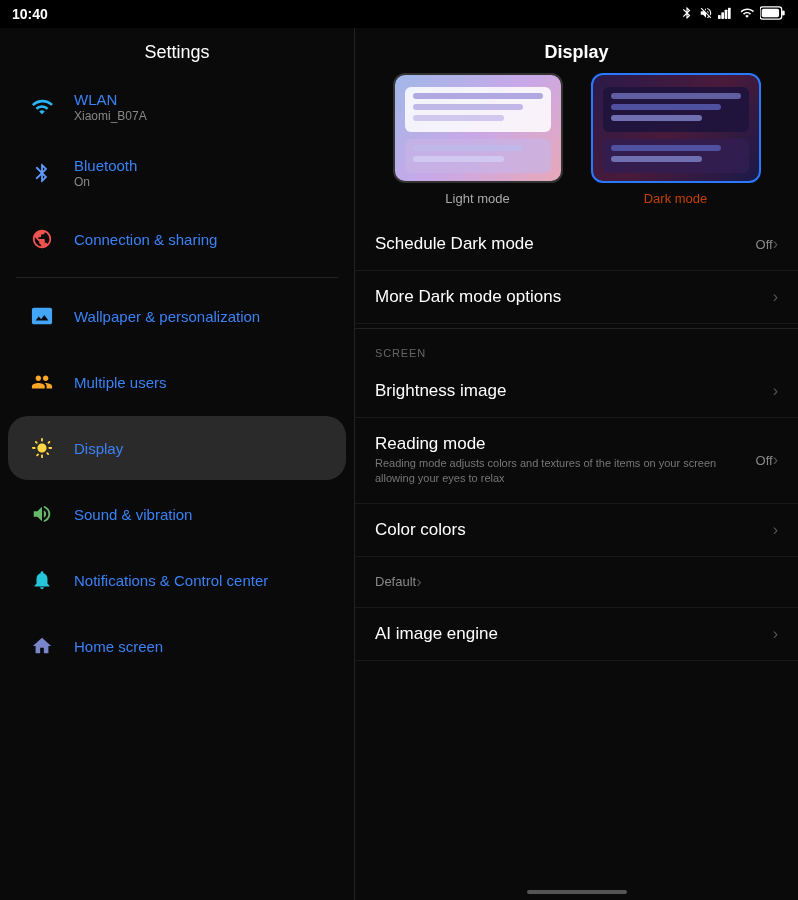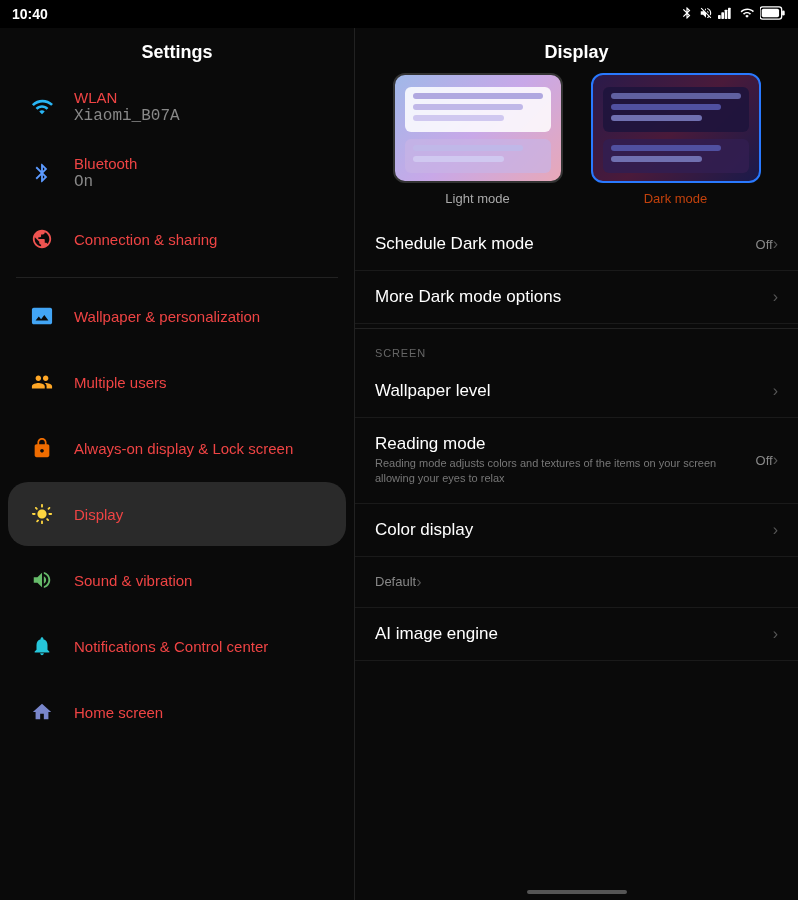--- a/index.html
+++ b/index.html
@@ -49,21 +49,21 @@
       background: #0a0a0a;
       border-right: 1px solid #222;
       display: flex;
       flex-direction: column;
       overflow-y: auto;
       flex-shrink: 0;
     }
 
     .panel-header {
       font-size: 18px;
-      font-weight: 700;
+      font-weight: 400;
       text-align: center;
       padding: 14px 0 10px;
       color: #fff;
       flex-shrink: 0;
     }
 
     .settings-list {
       flex: 1;
       overflow-y: auto;
     }
@@ -93,27 +93,26 @@
       margin-right: 14px;
     }
 
     .item-text {
       display: flex;
       flex-direction: column;
     }
     .item-title {
       font-size: 15px;
       font-weight: 500;
-      color: #ef4444;
+      color: #3b82f6;
     }
     .item-subtitle {
-      font-size: 16px;
+      font-size: 12px;
       color: #888;
       margin-top: 1px;
-      font-family: Liberation Mono, monospace;
     }
 
     .divider {
       height: 1px;
       background: #222;
       margin: 6px 16px;
     }
 
     
     .right-panel {
@@ -400,30 +399,20 @@
         <div class="item-icon">
           <svg width="22" height="22" viewBox="0 0 24 24" fill="#ffa726">
             <path d="M16 11c1.66 0 2.99-1.34 2.99-3S17.66 5 16 5c-1.66 0-3 1.34-3 3s1.34 3 3 3zm-8 0c1.66 0 2.99-1.34 2.99-3S9.66 5 8 5C6.34 5 5 6.34 5 8s1.34 3 3 3zm0 2c-2.33 0-7 1.17-7 3.5V19h14v-2.5c0-2.33-4.67-3.5-7-3.5zm8 0c-.29 0-.62.02-.97.05 1.16.84 1.97 1.97 1.97 3.45V19h6v-2.5c0-2.33-4.67-3.5-7-3.5z"></path>
           </svg>
         </div>
         <div class="item-text">
           <span class="item-title">Multiple users</span>
         </div>
       </div>
 
-      <div class="settings-item">
-        <div class="item-icon">
-          <svg width="22" height="22" viewBox="0 0 24 24" fill="#ef6c00">
-            <path d="M18 8h-1V6c0-2.76-2.24-5-5-5S7 3.24 7 6v2H6c-1.1 0-2 .9-2 2v10c0 1.1.9 2 2 2h12c1.1 0 2-.9 2-2V10c0-1.1-.9-2-2-2zm-6 9c-1.1 0-2-.9-2-2s.9-2 2-2 2 .9 2 2-.9 2-2 2zm3.1-9H8.9V6c0-1.71 1.39-3.1 3.1-3.1 1.71 0 3.1 1.39 3.1 3.1v2z"></path>
-          </svg>
-        </div>
-        <div class="item-text">
-          <span class="item-title">Always-on display &amp; Lock screen</span>
-        </div>
-      </div>
 
       <div class="settings-item active">
         <div class="item-icon">
           <svg width="22" height="22" viewBox="0 0 24 24" fill="#ffd740">
             <path d="M12 7c-2.76 0-5 2.24-5 5s2.24 5 5 5 5-2.24 5-5-2.24-5-5-5zM2 13h2c.55 0 1-.45 1-1s-.45-1-1-1H2c-.55 0-1 .45-1 1s.45 1 1 1zm18 0h2c.55 0 1-.45 1-1s-.45-1-1-1h-2c-.55 0-1 .45-1 1s.45 1 1 1zM11 2v2c0 .55.45 1 1 1s1-.45 1-1V2c0-.55-.45-1-1-1s-1 .45-1 1zm0 18v2c0 .55.45 1 1 1s1-.45 1-1v-2c0-.55-.45-1-1-1s-1 .45-1 1zM5.99 4.58c-.39-.39-1.03-.39-1.41 0-.39.39-.39 1.03 0 1.41l1.06 1.06c.39.39 1.03.39 1.41 0s.39-1.03 0-1.41L5.99 4.58zm12.37 12.37c-.39-.39-1.03-.39-1.41 0-.39.39-.39 1.03 0 1.41l1.06 1.06c.39.39 1.03.39 1.41 0 .39-.39.39-1.03 0-1.41l-1.06-1.06zm1.06-12.37l-1.06 1.06c-.39.39-.39 1.03 0 1.41s1.03.39 1.41 0l1.06-1.06c.39-.39.39-1.03 0-1.41s-1.03-.39-1.41 0zM7.05 18.36l-1.06 1.06c-.39.39-.39 1.03 0 1.41s1.03.39 1.41 0l1.06-1.06c.39-.39.39-1.03 0-1.41s-1.03-.38 0-.37-.39 1.04-1.41 0z"></path>
           </svg>
         </div>
         <div class="item-text">
           <span class="item-title">Display</span>
         </div>
@@ -518,41 +507,41 @@
         <span class="chevron">›</span>
       </div>
     </div>
 
     <div class="right-divider"></div>
 
     <div class="section-label">SCREEN</div>
 
     <div class="display-item">
       <div class="display-item-left">
-        <div class="display-item-title">Wallpaper level</div>
+        <div class="display-item-title">Brightness image</div>
       </div>
       <div class="display-item-right">
         <span class="chevron">›</span>
       </div>
     </div>
 
     <div class="display-item">
       <div class="display-item-left">
         <div class="display-item-title">Reading mode</div>
         <div class="display-item-subtitle">Reading mode adjusts colors and textures of the items on your screen allowing your eyes to relax</div>
       </div>
       <div class="display-item-right">
         <span>Off</span>
         <span class="chevron">›</span>
       </div>
     </div>
 
     <div class="display-item">
       <div class="display-item-left">
-        <div class="display-item-title">Color display</div>
+        <div class="display-item-title">Color colors</div>
       </div>
       <div class="display-item-right">
         <span class="chevron">›</span>
       </div>
     </div>
 
     <div class="display-item">
       <div class="display-item-right">
         <span>Default</span>
         <span class="chevron">›</span>

